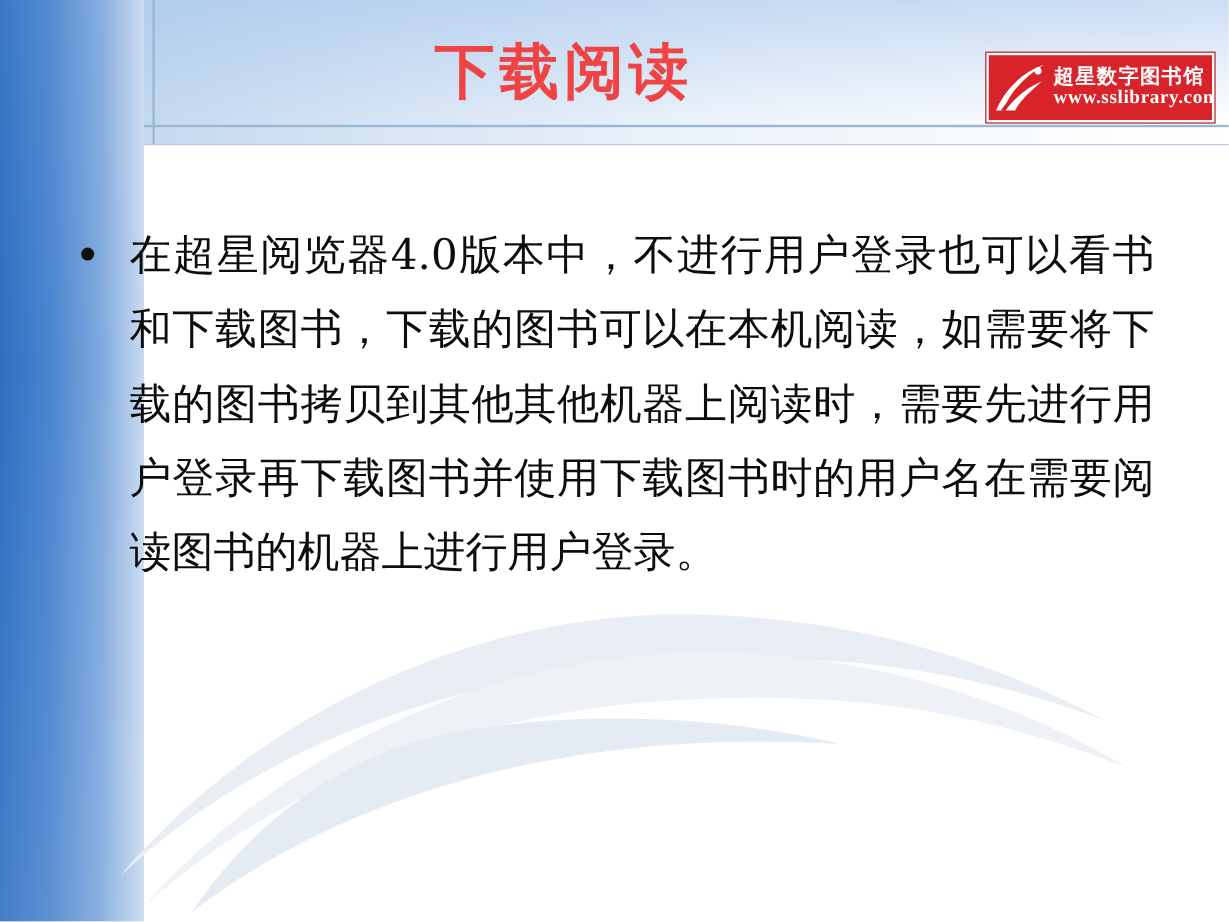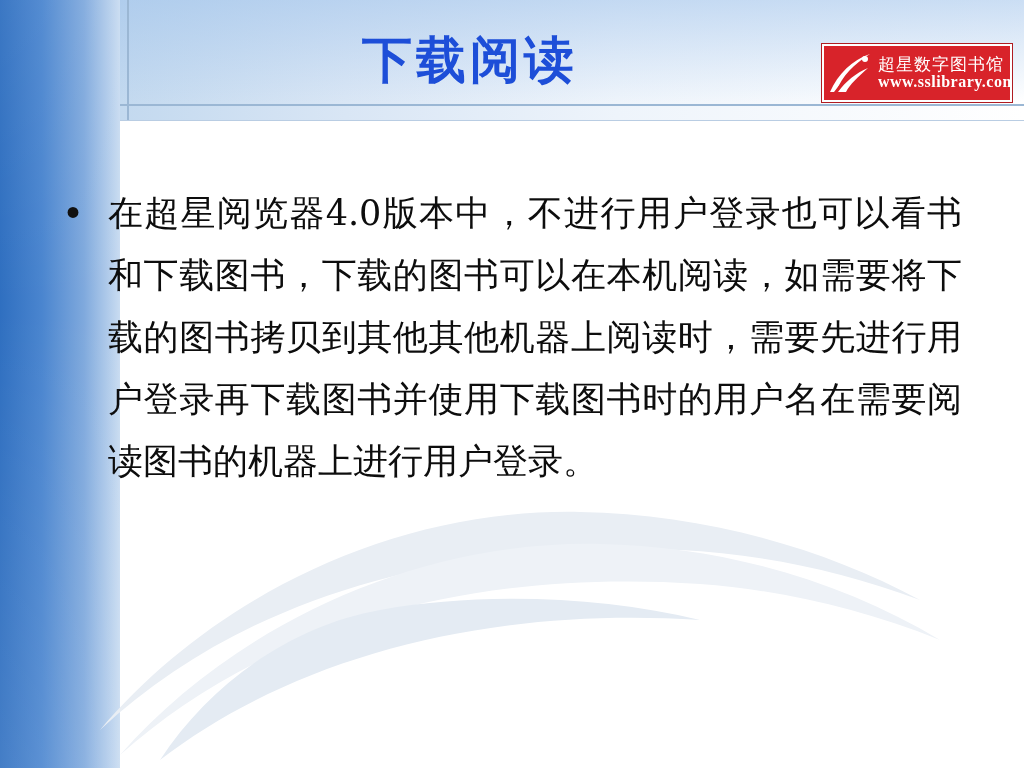--- a/index.html
+++ b/index.html
@@ -115,21 +115,21 @@
   
   .title {
     position: absolute;
     left: 140px;
     top: 30px;
     width: 660px;
     text-align: center;
     font-family: "DejaVu Serif", "Liberation Serif", serif;
     font-size: 50px;
     font-weight: bold;
-    color: #1d4ed8;
+    color: #ef4444;
     letter-spacing: 4px;
     line-height: 60px;
   }
 
   
   .logo {
     position: absolute;
     left: 822px;
     top: 44px;
     width: 186px;
@@ -149,21 +149,21 @@
   }
   .logo-text {
     flex: 1 1 auto;
     padding-left: 2px;
     color: #ffffff;
     line-height: 1.05;
   }
   .logo-text .l1 {
     font-family: "DejaVu Sans", "Liberation Sans", sans-serif;
     font-size: 17px;
-    font-weight: normal;
+    font-weight: bold;
     letter-spacing: 1px;
   }
   .logo-text .l2 {
     font-family: "Liberation Serif", serif;
     font-size: 16px;
     font-weight: bold;
     letter-spacing: 0.5px;
   }
 
   

